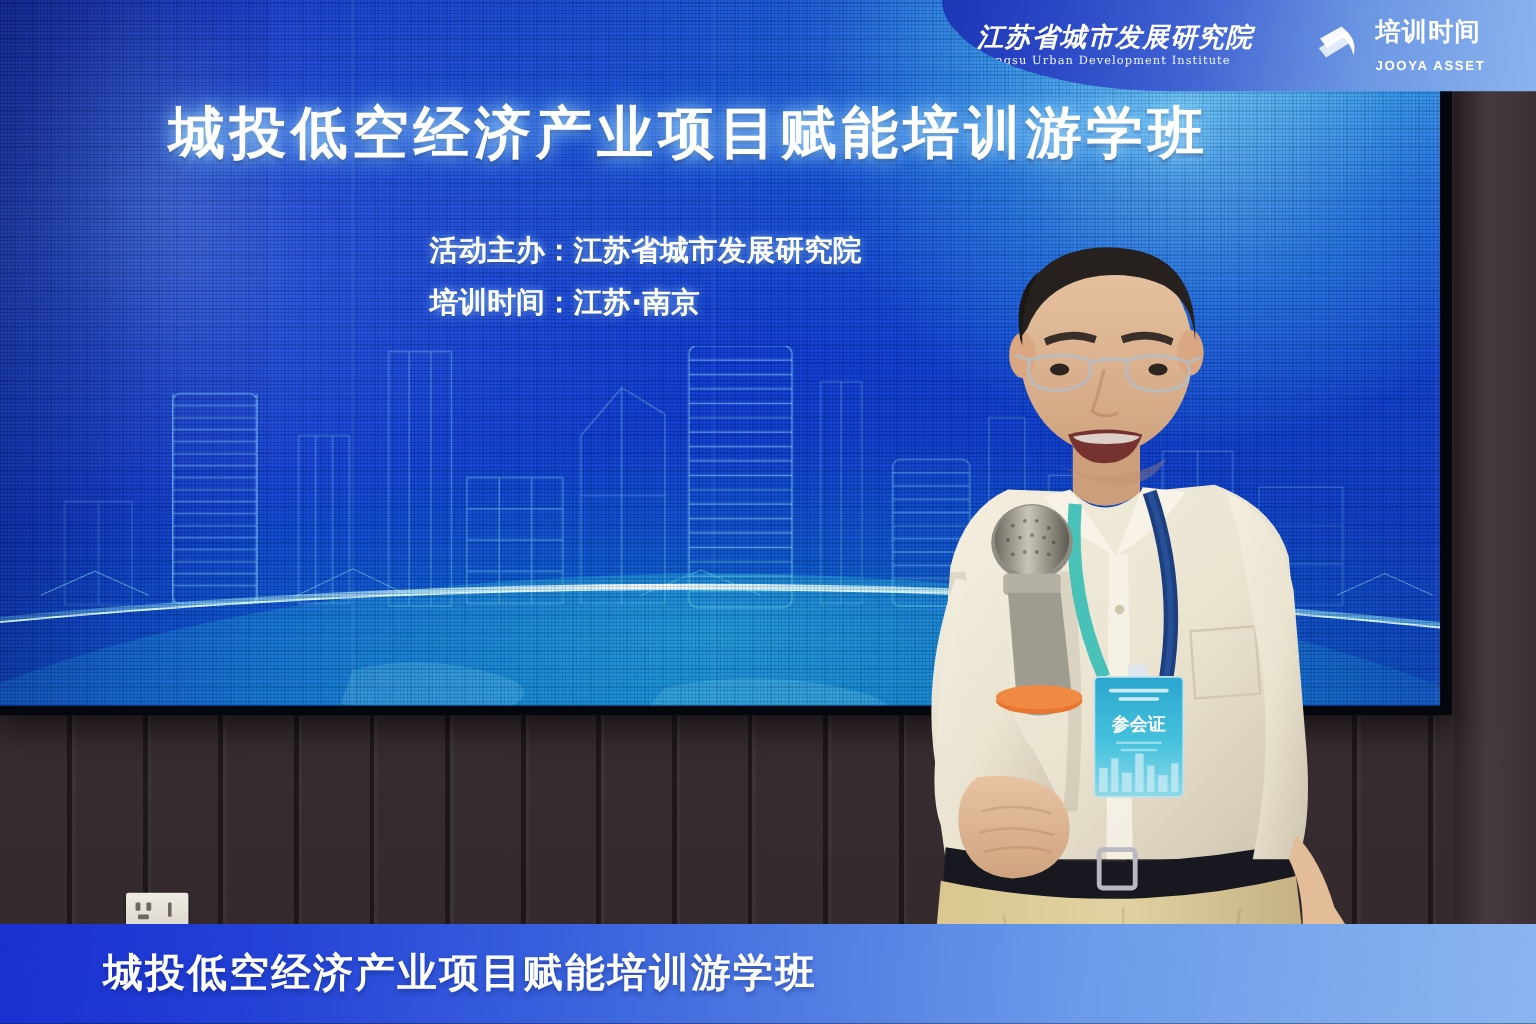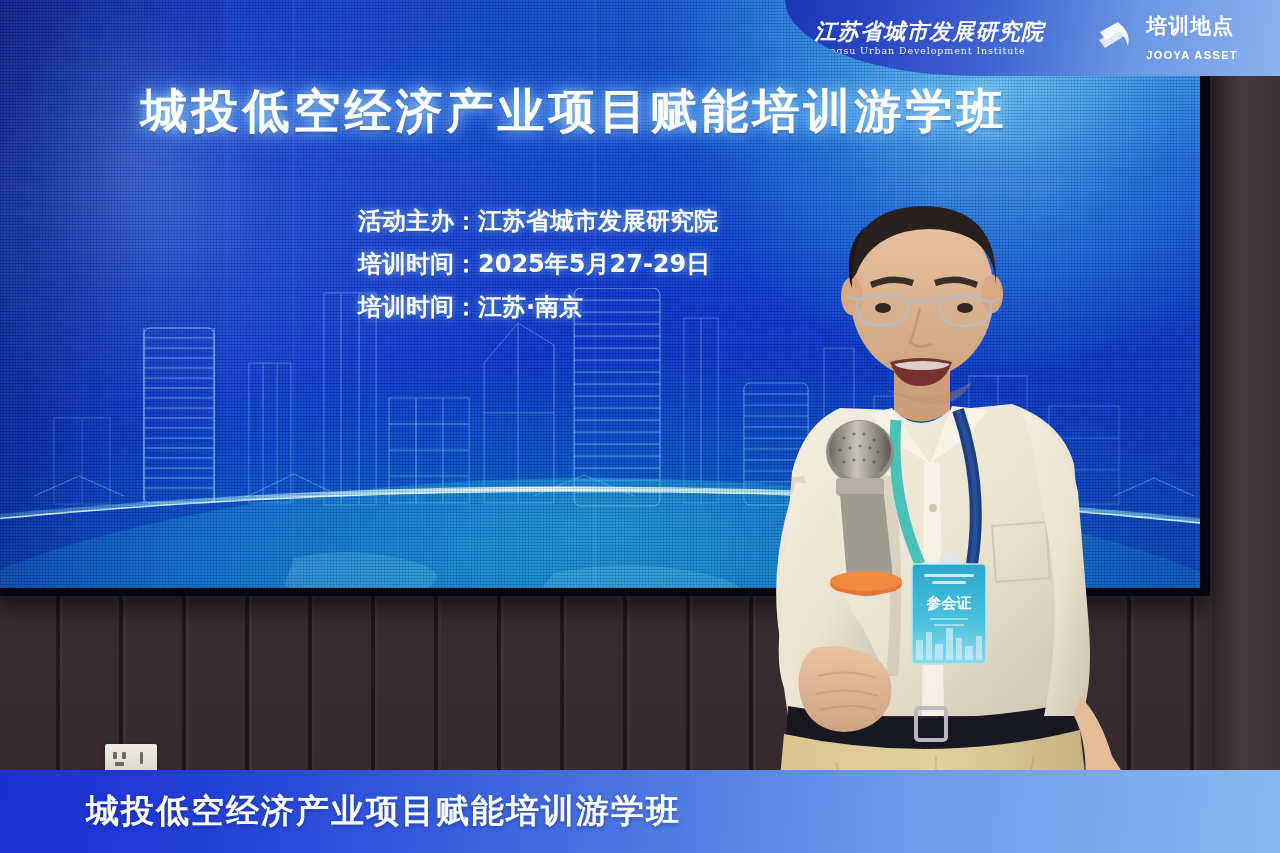--- a/index.html
+++ b/index.html
@@ -94,21 +94,21 @@
     text-align: center;
     font-family: "DejaVu Sans", "Liberation Sans", sans-serif;
     font-weight: 700;
     font-size: 47px;
     letter-spacing: 4px;
     color: #ffffff;
     text-shadow: 0 0 14px rgba(170,225,255,0.95), 0 0 30px rgba(90,180,255,0.65), 0 2px 3px rgba(0,20,90,0.5);
     white-space: nowrap;
   }
   .led-info {
-    position: absolute; left: 364px; top: 204px;
+    position: absolute; left: 364px; top: 192px;
     font-family: "DejaVu Sans", "Liberation Sans", sans-serif;
     font-weight: 700;
     font-size: 24px;
     line-height: 43px;
     color: #ffffff;
     text-shadow: 0 0 8px rgba(160,215,255,0.8), 0 1px 2px rgba(0,20,80,0.45);
     white-space: nowrap;
   }
   .led-info .indent { display: inline-block; width: 109px; }
 
@@ -363,23 +363,20 @@
       </svg>
 
       <div class="led-scan"></div>
       <div class="led-panelseam"></div>
 
       <div class="led-title">城投低空经济产业项目赋能培训游学班</div>
 
       <div class="led-info">
         <div>
           <span>活动主办：</span><span>江苏省城市发展研究院</span>
-        </div>
-        <div>
-          <span>培训时间：</span><span>2025年5月27-29日</span>
         </div>
         <div>
           <span>培训时间：</span><span>江苏·南京</span>
         </div>
       </div>
     </div>
   </div>
 
   <svg class="speaker" viewBox="0 0 396 604">
     <defs>
@@ -574,21 +571,21 @@
 
     <div class="brand">
       <svg width="40" height="36" viewBox="0 0 40 36">
         <g fill="#ffffff">
           <path d="M4 12 L22 2 L28 8 L10 20 Z" opacity="0.95"></path>
           <path d="M3 20 L24 8 L30 15 L9 28 Z" opacity="0.8"></path>
           <path d="M26 6 q9 8 6 20 q-3 -11 -10 -16 z"></path>
         </g>
       </svg>
       <div class="brand-text">
-        <div class="brand2-cn">培训地点</div>
+        <div class="brand2-cn">培训时间</div>
         <div class="brand2-en">JOOYA ASSET</div>
       </div>
     </div>
   </div>
 
   <div class="caption-bar">
     <div class="caption-text">城投低空经济产业项目赋能培训游学班</div>
   </div>
 
 </div>

